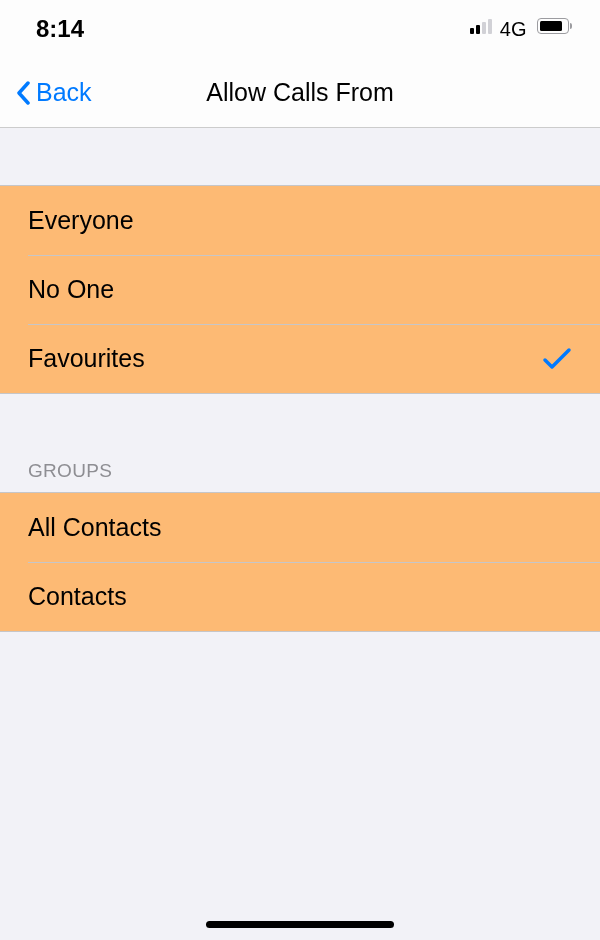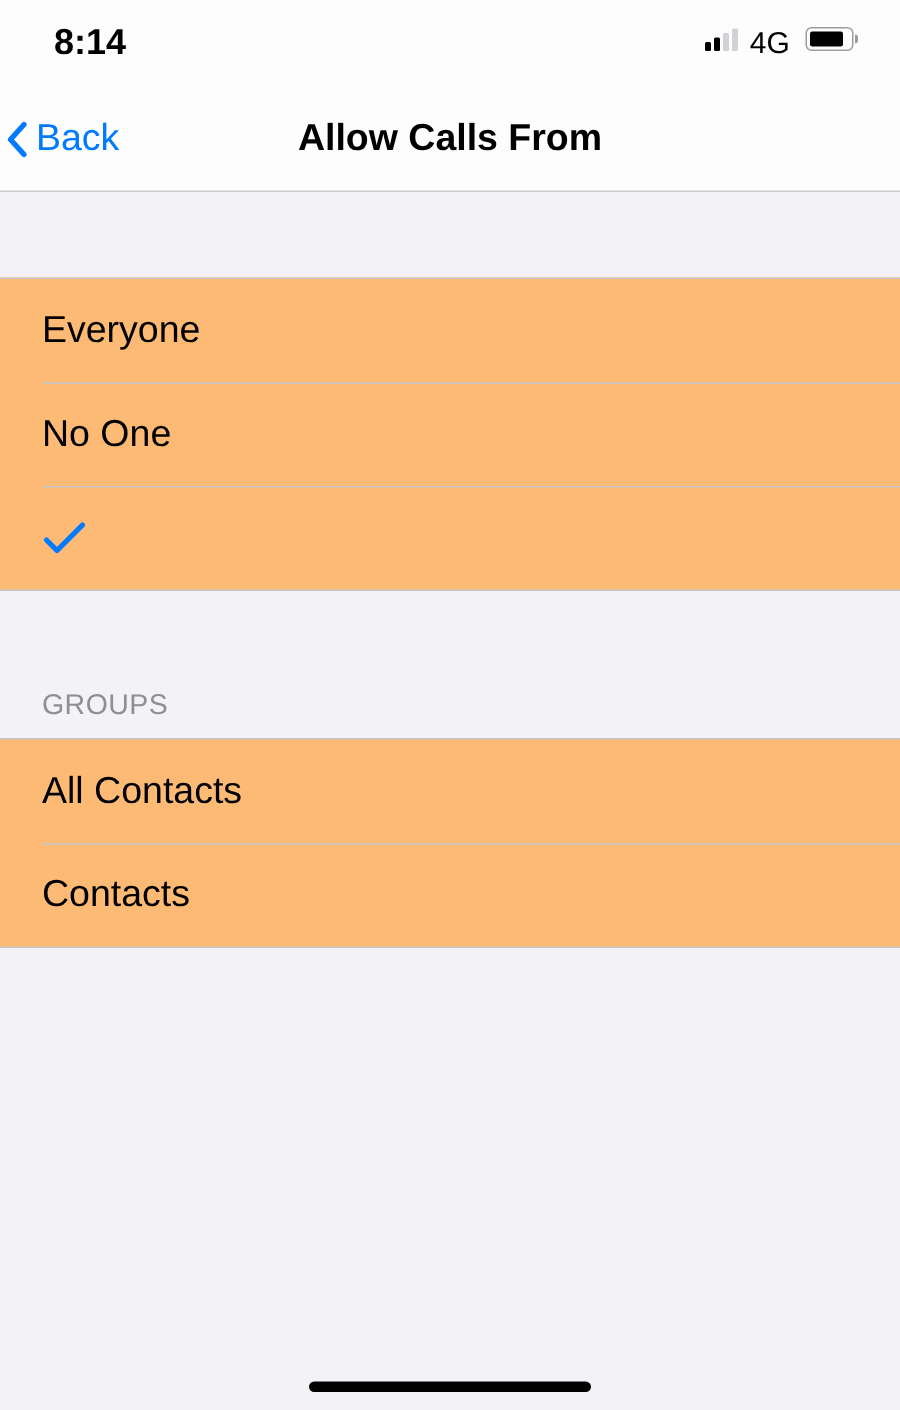--- a/index.html
+++ b/index.html
@@ -90,38 +90,38 @@
       background: #fdfdfd;
       border-bottom: 1px solid #ccc;
       position: relative;
     }
     .back-button {
       display: flex;
       align-items: center;
       gap: 4px;
       color: #007aff;
       font-size: 25px;
-      padding-left: 2px;
+      padding-left: 14px;
       cursor: pointer;
       z-index: 2;
     }
     .chevron-left {
       width: 18px;
       height: 28px;
       display: flex;
       align-items: center;
       justify-content: center;
     }
     .nav-title {
       position: absolute;
       left: 0;
       right: 0;
       text-align: center;
       font-size: 25px;
-      font-weight: 700;
+      font-weight: 400;
       color: #000;
       pointer-events: none;
     }
     .section-gap {
       height: 57px;
     }
     .section-header {
       height: 98px;
       display: flex;
       align-items: flex-end;
@@ -209,20 +209,21 @@
 <div class="section-gap"></div>
 
 <div class="list">
   <div class="list-item">
     <span class="list-item-label">Everyone</span>
   </div>
   <div class="list-item">
     <span class="list-item-label">No One</span>
   </div>
   <div class="list-item">
+    <span class="list-item-label">Favourites</span>
     <span class="checkmark">
       <svg width="30" height="24" viewBox="0 0 30 24" fill="none">
         <path d="M3 13 L10 20 L27 3" stroke="#007aff" stroke-width="3.5" stroke-linecap="round" stroke-linejoin="round"></path>
       </svg>
     </span>
   </div>
 </div>
 
 <div class="section-header">GROUPS</div>
 

